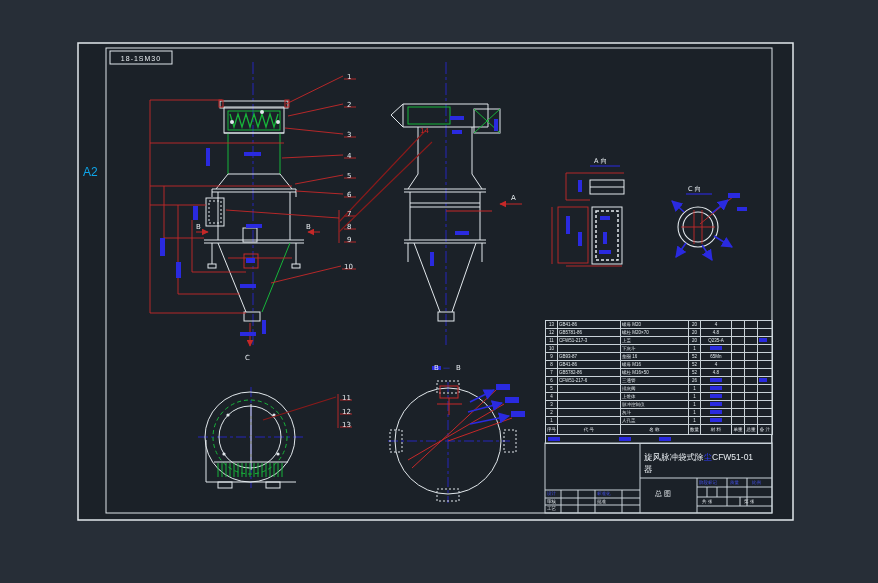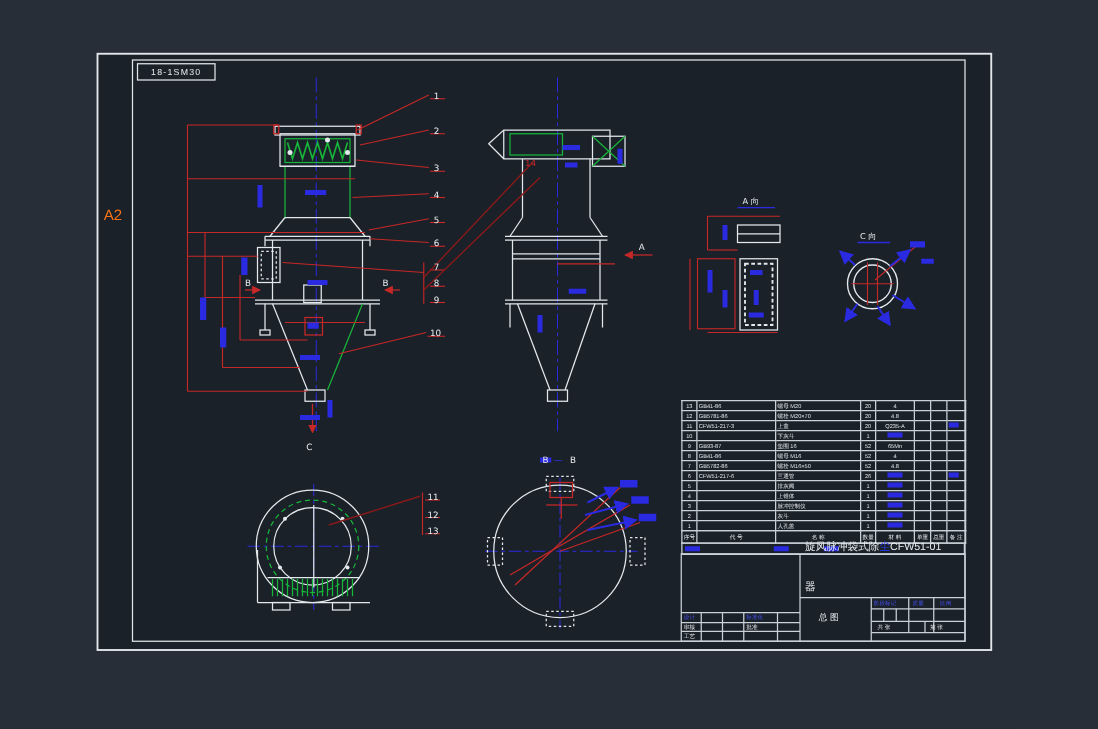--- a/index.html
+++ b/index.html
@@ -22,21 +22,21 @@
   
   #rev-row{left:545px;top:434px;width:225px;height:8px;border:1px solid #c9d2d8;}
   #rev-row .blob{position:absolute;top:2px;}
   
   .tb-text{position:absolute;color:#e8edf1;white-space:nowrap;}
   .hlchar{color:#2f3bff;}
   .bluetxt{color:#4450f0;}
   
   .stamp-label{left:112px;top:53px;width:58px;height:11px;color:#e8edf1;font-size:7px;
      text-align:center;line-height:11px;letter-spacing:1px;}
-  .a2-label{left:83px;top:165px;color:#f97316;font-size:12px;}
+  .a2-label{left:83px;top:165px;color:#0ea5e9;font-size:12px;}
 </style>
 </head>
 <body>
 <div class="stage">
 
 <svg class="abs" width="878" height="583" viewBox="0 0 878 583" style="left:0;top:0">
   <defs>
     <marker id="mr" viewBox="0 0 10 10" refX="9" refY="5" markerWidth="7" markerHeight="7" orient="auto-start-reverse">
           <path d="M0,0L10,5L0,10z" fill="#c62828"></path>
         </marker>
@@ -538,21 +538,21 @@
   </tr>
       </tbody>
 </table>
 
 <div class="abs" id="rev-row">
   <span class="blob" style="left:2px"></span>
   <span class="blob" style="left:73px"></span>
   <span class="blob" style="left:113px"></span>
 </div>
 
-<div class="abs tb-text" style="left:644px;top:432px;font-size:8.5px">
+<div class="abs tb-text" style="left:644px;top:452px;font-size:8.5px">
   <span>旋风脉冲袋式除</span><span class="hlchar">尘</span><span>CFW51-01</span>
 </div>
 <div class="abs tb-text" style="left:644px;top:464px;font-size:8.5px">器</div>
 <div class="abs tb-text" style="left:655px;top:489px;font-size:7px">总 图</div>
 <div class="abs tb-text bluetxt" style="left:699px;top:480px;font-size:4.5px">阶段标记</div>
 <div class="abs tb-text bluetxt" style="left:730px;top:480px;font-size:4.5px">质量</div>
 <div class="abs tb-text bluetxt" style="left:752px;top:480px;font-size:4.5px">比例</div>
 <div class="abs tb-text" style="left:702px;top:499px;font-size:4.5px">共  张</div>
 <div class="abs tb-text" style="left:744px;top:499px;font-size:4.5px">第  张</div>
 <div class="abs tb-text bluetxt" style="left:547px;top:491px;font-size:4.5px">设计</div>

